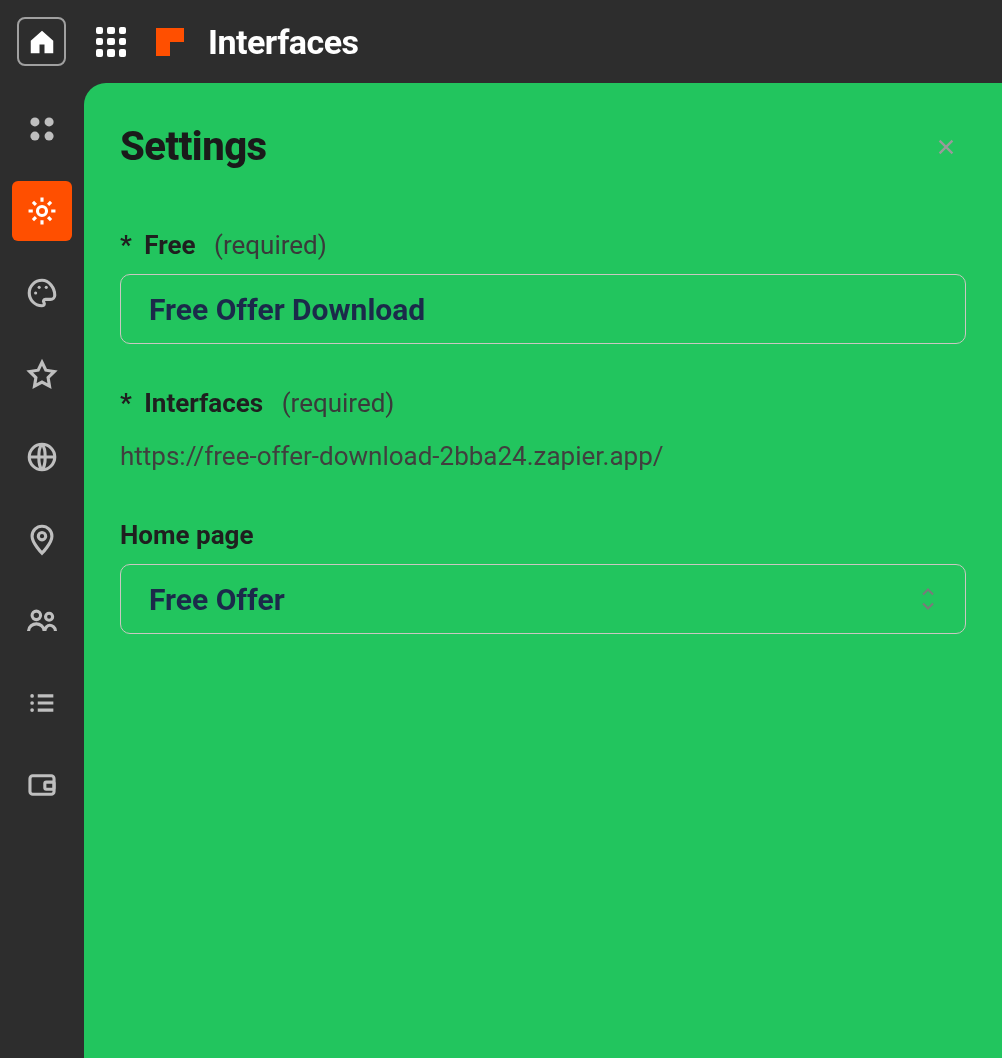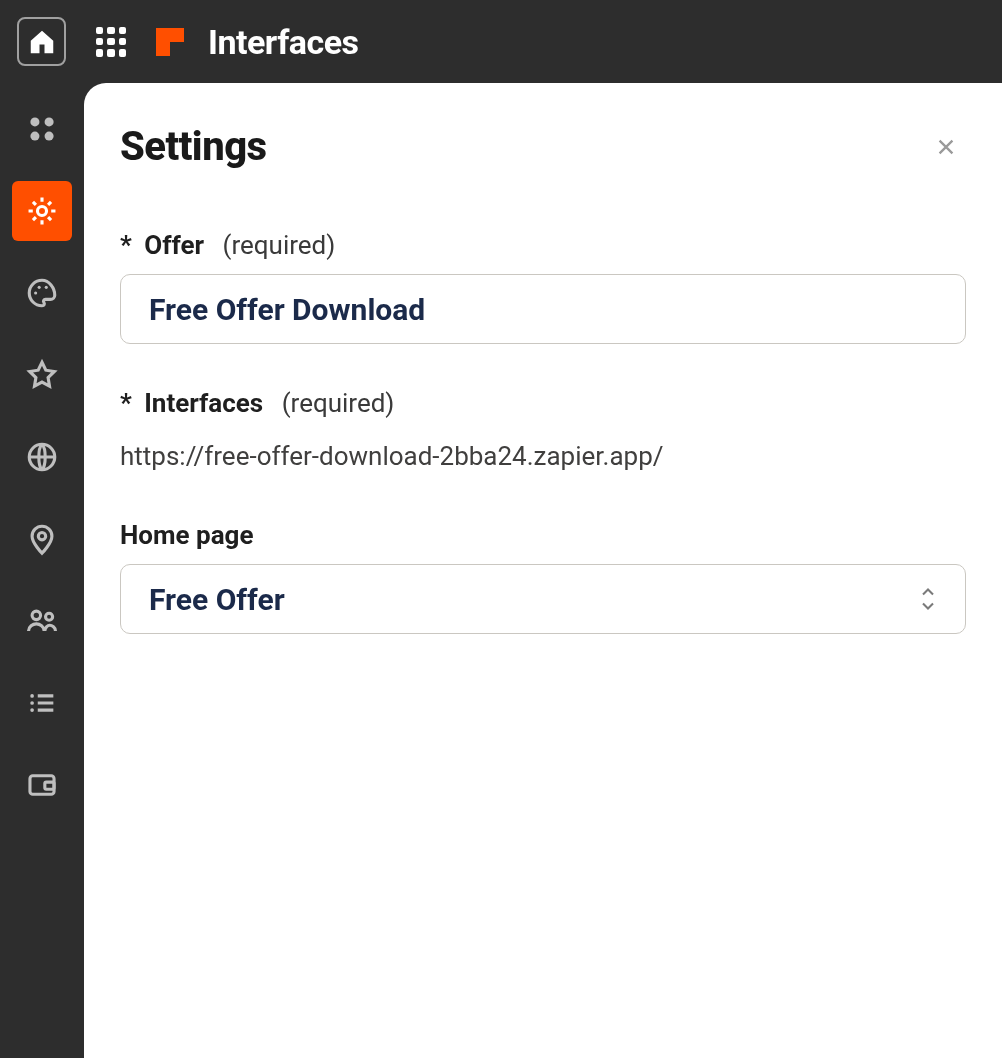--- a/index.html
+++ b/index.html
@@ -87,21 +87,21 @@
       background:#ff4f00;
       color:#ffffff;
       border-radius:6px;
     }
     .rail-btn.active svg { stroke:#ffffff; }
 
     
     .panel {
       position:absolute;
       top:83px; left:84px; right:0; bottom:0;
-      background:#ffffff;
+      background:#22c55e;
       border-top-left-radius: 22px;
       padding: 40px 36px;
       overflow:auto;
     }
     .panel-header {
       display:flex; justify-content:space-between; align-items:center;
       margin-bottom: 60px;
     }
     .panel-title { font-size: 40px; font-weight: 800; color:#1a1a1a; letter-spacing:-0.5px; }
     .close-btn {
@@ -243,21 +243,21 @@
     <div class="close-btn" aria-label="Close">
       <svg viewBox="0 0 24 24">
           <path d="M5 5l14 14M19 5L5 19"></path>
         </svg>
     </div>
   </div>
 
   <div class="field">
     <div class="label-row">
       <span class="star">*</span>
-      <span class="label-text">Offer</span>
+      <span class="label-text">Free</span>
       <span class="req">(required)</span>
     </div>
     <input class="text-input" type="text" value="Free Offer Download" style="">
   </div>
 
   <div class="field">
     <div class="label-row">
       <span class="star">*</span>
       <span class="label-text">Interfaces</span>
       <span class="req">(required)</span>

